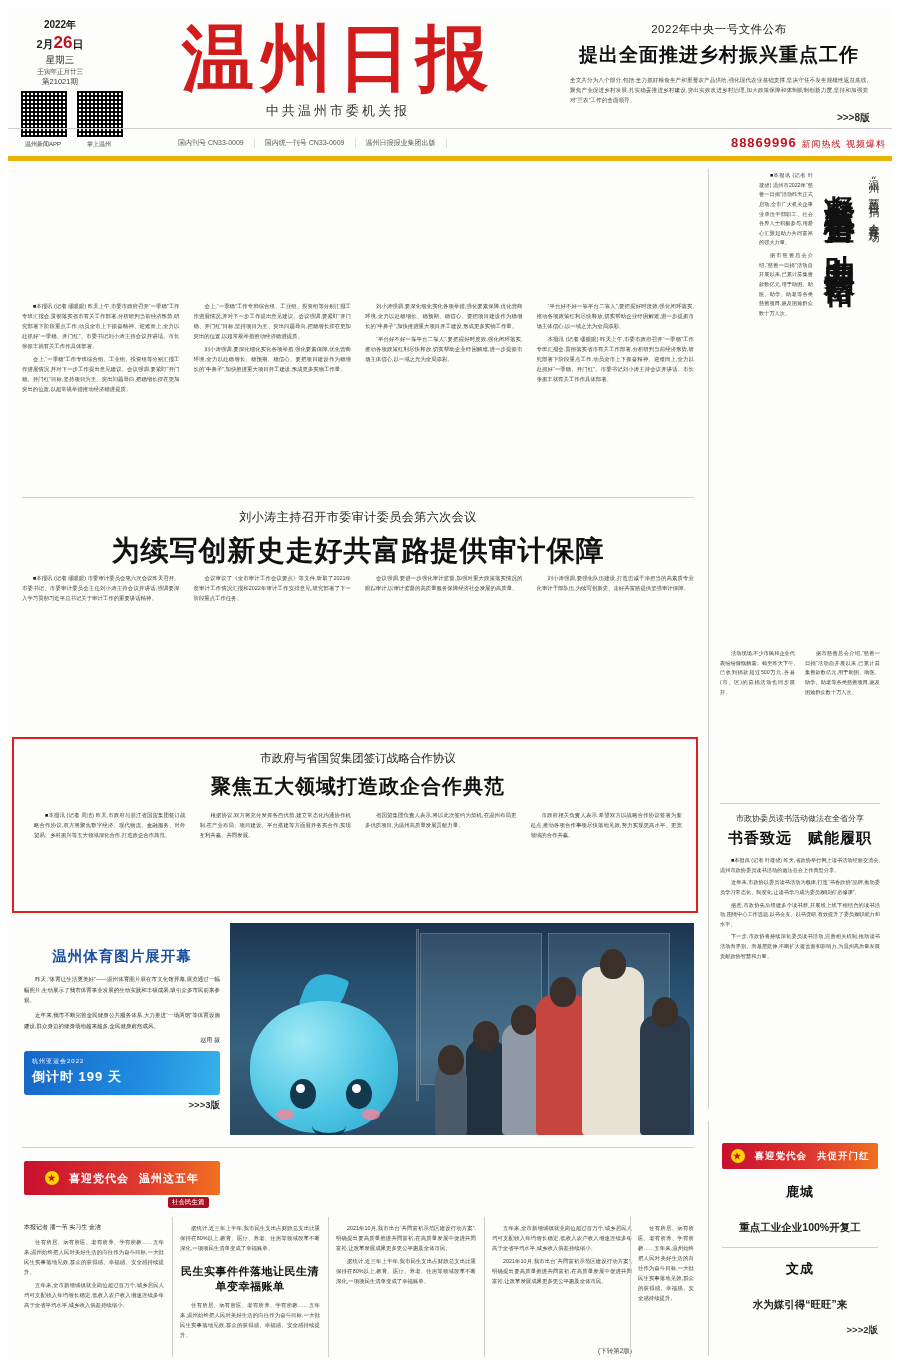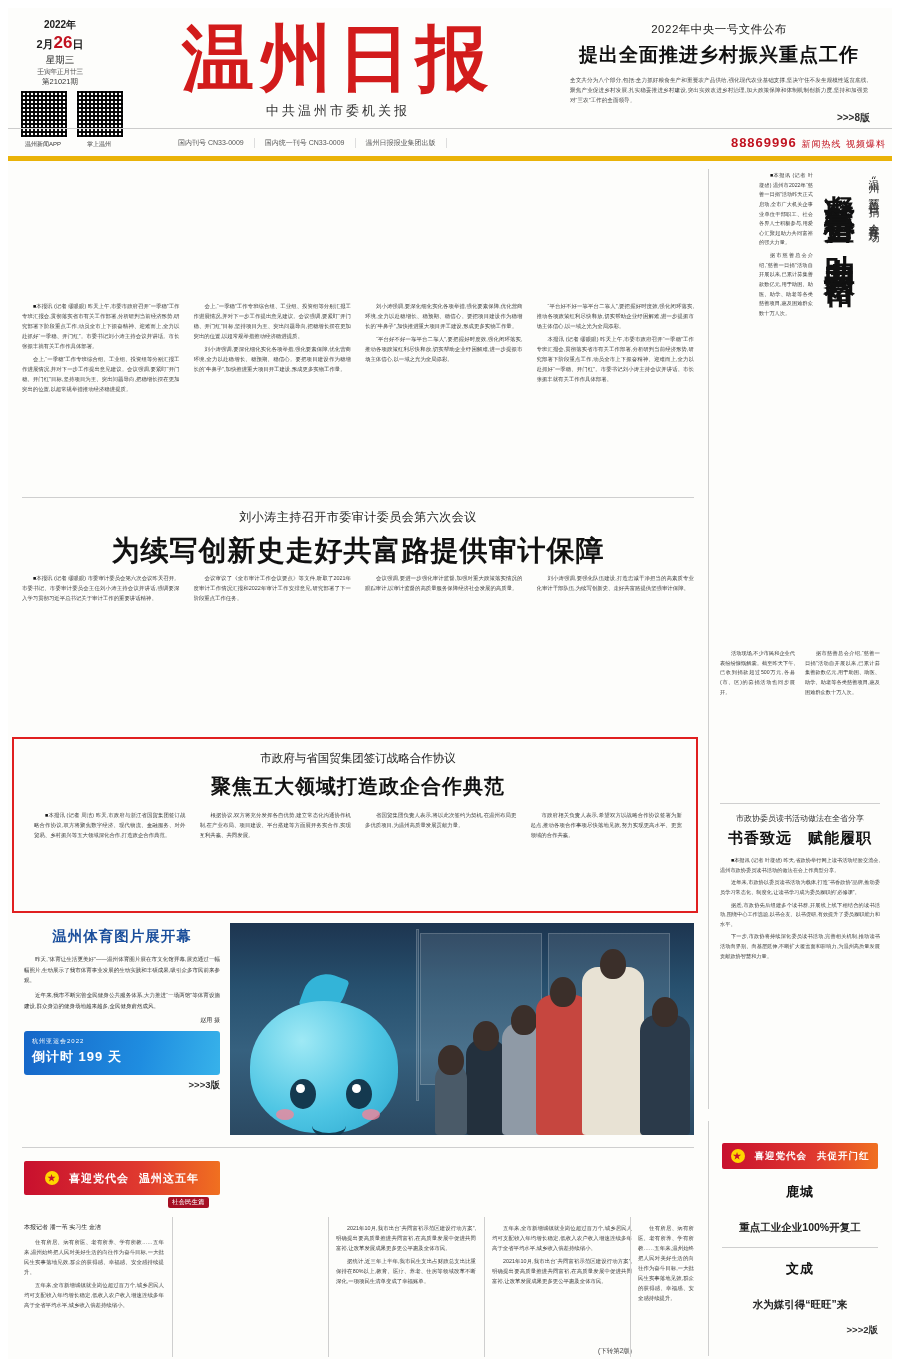--- a/index.html
+++ b/index.html
@@ -570,21 +570,21 @@
             <div class="txtcol" style="flex:1;">
               <p>省国贸集团负责人表示,将以此次签约为契机,在温州布局更多优质项目,为温州高质量发展贡献力量。</p>
             </div>
             <div class="txtcol" style="flex:1;">
               <p>市政府相关负责人表示,希望双方以战略合作协议签署为新起点,推动各项合作事项尽快落地见效,努力实现更高水平、更宽领域的合作共赢。</p>
             </div>
           </div>
         </div>
       </div>
 
-      <div class="colblock" style="left:16px; top:766px; width:196px; height:208px;">
+      <div class="colblock" style="left:16px; top:786px; width:196px; height:208px;">
         <div class="sports-box-title">温州体育图片展开幕</div>
         <div class="sports-txt" style="margin-top:8px;">
           <p style="margin:0 0 4px 0; text-indent:11px;">昨天,“体育让生活更美好”——温州体育图片展在市文化馆开幕,展览通过一幅幅照片,生动展示了我市体育事业发展的生动实践和丰硕成果,吸引众多市民前来参观。</p>
           <p style="margin:0; text-indent:11px;">近年来,我市不断完善全民健身公共服务体系,大力推进“一场两馆”等体育设施建设,群众身边的健身场地越来越多,全民健身蔚然成风。</p>
         </div>
         <div class="sports-sign">赵用 摄</div>
         <div class="countdown">
           <div class="t1">杭州亚运会2022</div>
           <div class="t2">倒计时 199 天</div>
         </div>
@@ -692,20 +692,29 @@
 
 
       <div class="colblock" style="left:16px; top:1062px; width:140px; height:130px;">
         <div style="font-size:6px; color:#222; margin-bottom:5px;">本报记者 潘一苇 实习生 金洁</div>
         <div class="txtcol">
           <p>住有所居、病有所医、老有所养、学有所教……五年来,温州始终把人民对美好生活的向往作为奋斗目标,一大批民生实事落地见效,群众的获得感、幸福感、安全感持续提升。</p>
           <p>五年来,全市新增城镇就业岗位超过百万个,城乡居民人均可支配收入年均增长稳定,低收入农户收入增速连续多年高于全省平均水平,城乡收入倍差持续缩小。</p>
         </div>
       </div>
 
+      <div class="colblock" style="left:172px; top:1062px; width:140px; height:130px;">
+        <div class="txtcol">
+          <p>据统计,近三年上半年,我市民生支出占财政总支出比重保持在80%以上,教育、医疗、养老、住房等领域改革不断深化,一项项民生清单变成了幸福账单。</p>
+        </div>
+        <div class="mini-head" style="margin-top:8px;">民生实事件件落地让民生清单变幸福账单</div>
+        <div class="txtcol" style="margin-top:6px;">
+          <p>住有所居、病有所医、老有所养、学有所教……五年来,温州始终把人民对美好生活的向往作为奋斗目标,一大批民生实事落地见效,群众的获得感、幸福感、安全感持续提升。</p>
+        </div>
+      </div>
 
       <div class="colblock" style="left:328px; top:1062px; width:140px; height:130px;">
         <div class="txtcol">
           <p>2021年10月,我市出台“共同富裕示范区建设行动方案”,明确提出要高质量推进共同富裕,在高质量发展中促进共同富裕,让改革发展成果更多更公平惠及全体市民。</p>
           <p>据统计,近三年上半年,我市民生支出占财政总支出比重保持在80%以上,教育、医疗、养老、住房等领域改革不断深化,一项项民生清单变成了幸福账单。</p>
         </div>
       </div>
 
       <div class="colblock" style="left:484px; top:1062px; width:140px; height:130px;">
         <div class="txtcol">

